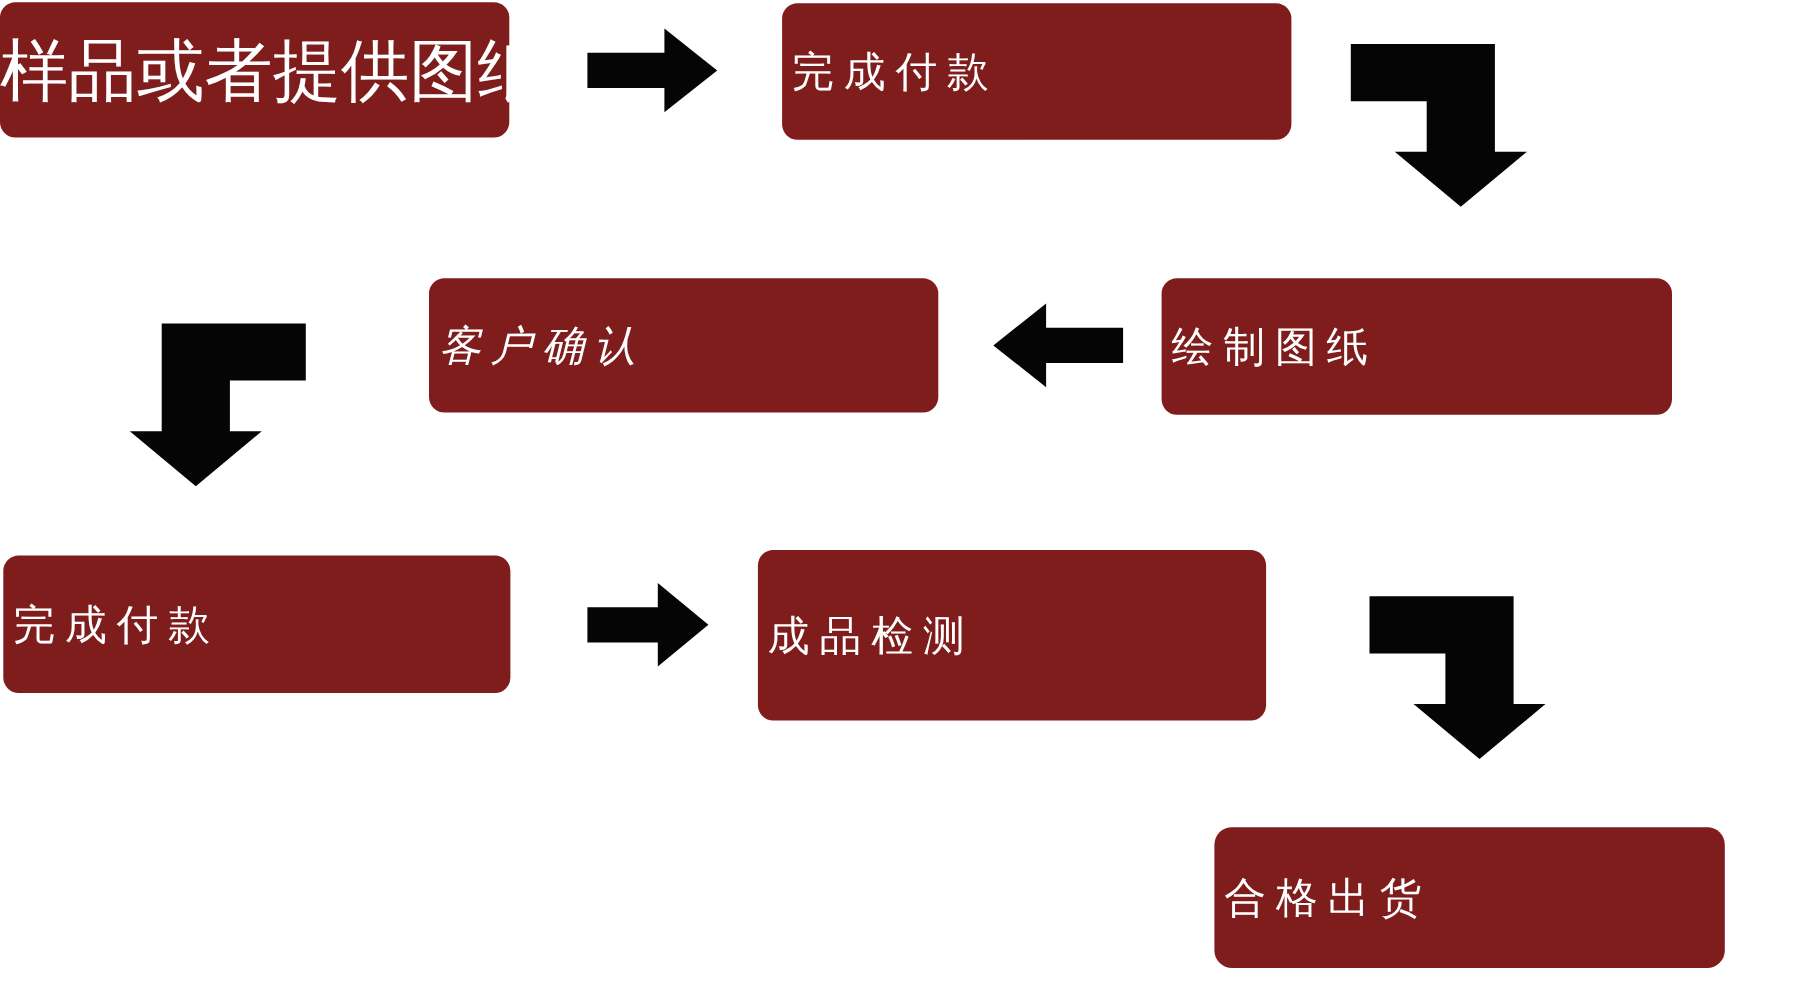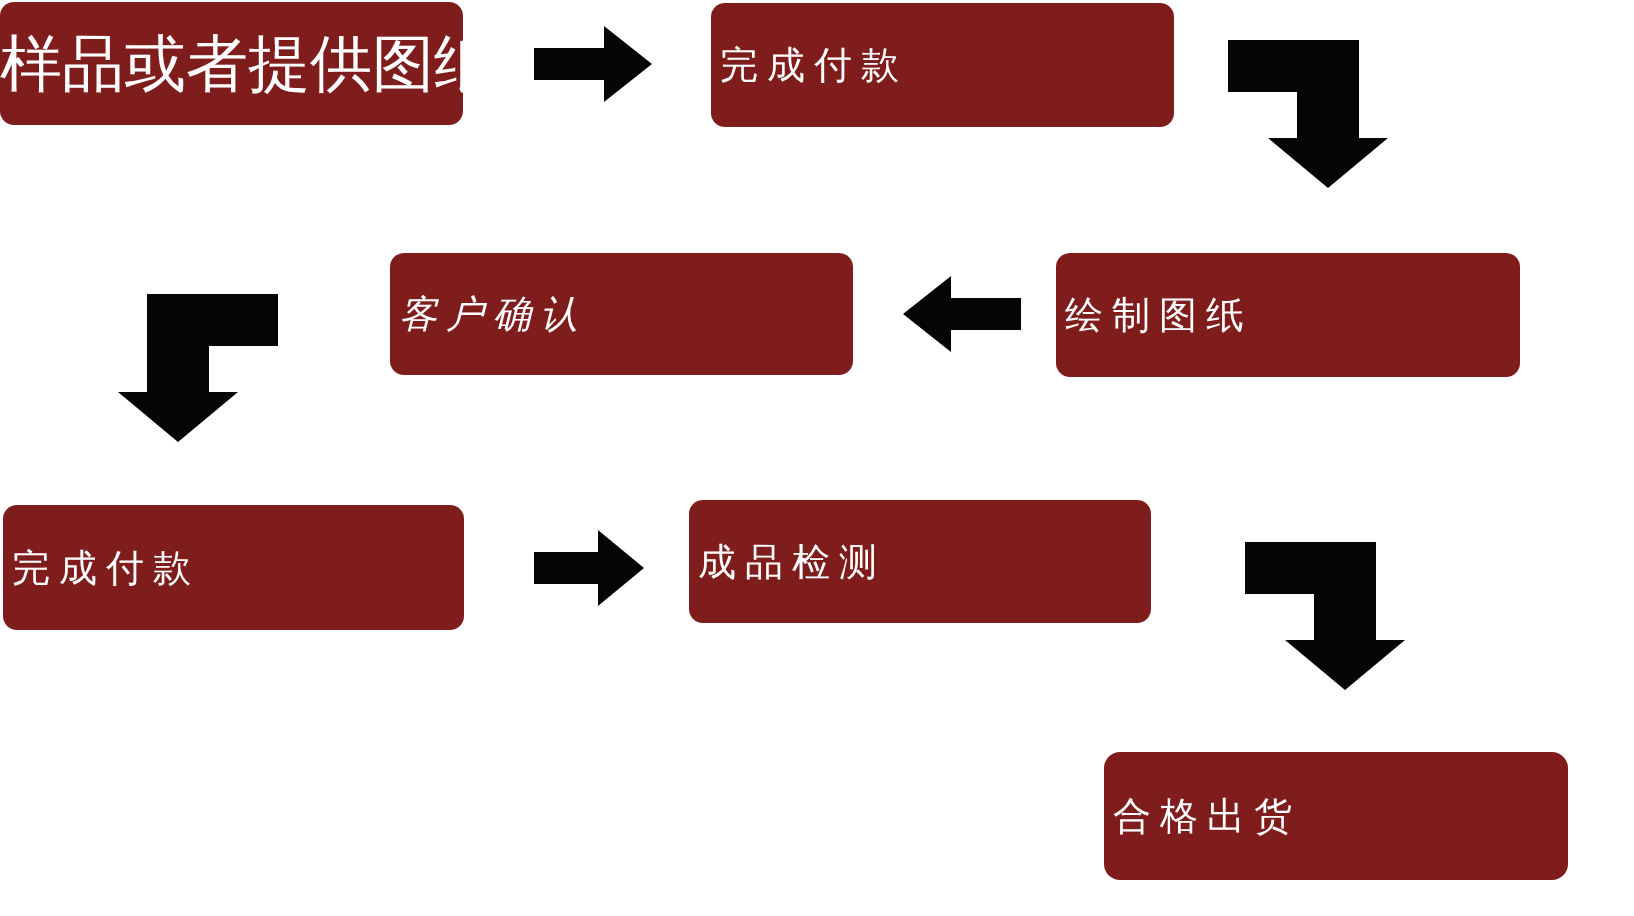--- a/index.html
+++ b/index.html
@@ -92,21 +92,21 @@
   <div class="node" style="left:3px; top:505px; width:461px; height:125px;">
     <span class="node-label label-md">完成付款</span>
   </div>
 
   <div class="connector" style="left:534px; top:530px; width:110px; height:76px;">
     <svg width="110" height="76" viewBox="0 0 110 76" xmlns="http://www.w3.org/2000/svg">
       <polygon class="arrow-fill" points="0,22 64,22 64,0 110,38 64,76 64,54 0,54"></polygon>
     </svg>
   </div>
 
-  <div class="node" style="left:689px; top:500px; width:462px; height:123px;">
+  <div class="node" style="left:689px; top:500px; width:462px; height:155px;">
     <span class="node-label label-md">成品检测</span>
   </div>
 
   <div class="connector" style="left:1245px; top:542px; width:160px; height:148px;">
     <svg width="160" height="148" viewBox="0 0 160 148" xmlns="http://www.w3.org/2000/svg">
       <polygon class="arrow-fill" points="0,0 131,0 131,98 160,98 100,148 40,98 69,98 69,52 0,52"></polygon>
     </svg>
   </div>
 
   <div class="node" style="left:1104px; top:752px; width:464px; height:128px;border-radius:16px;">

